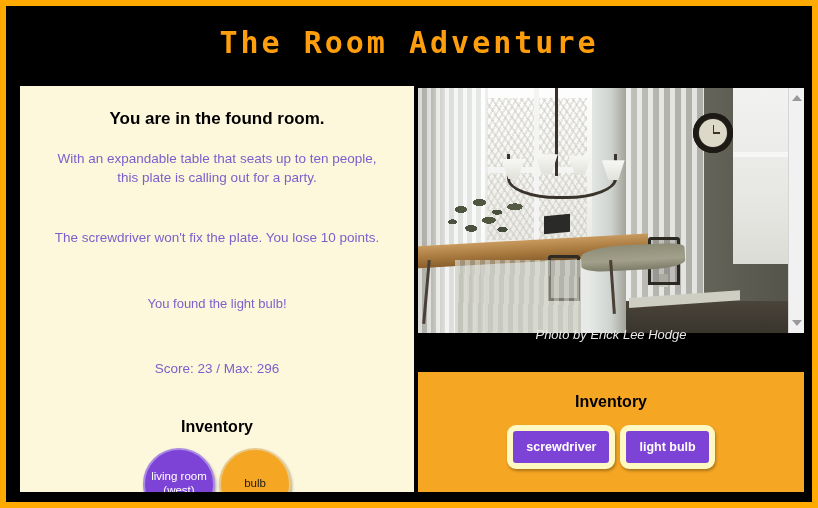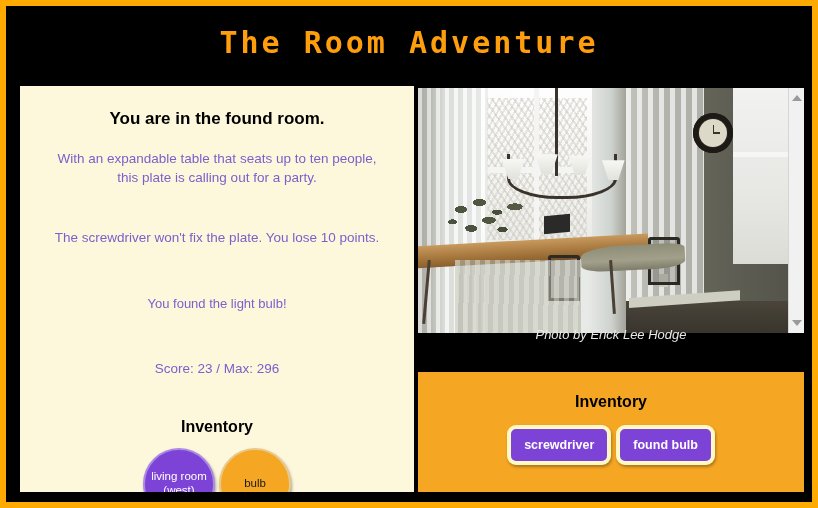--- a/index.html
+++ b/index.html
@@ -372,21 +372,21 @@
   }
   .inv-row {
     margin-top: 14px;
     display: flex;
     justify-content: center;
     align-items: center;
     gap: 5px;
   }
   .inv-btn {
     background: #7D42D6;
-    border: 4px solid #fef9c3;
+    border: 6px solid #fef9c3;
     border-radius: 9px;
     color: #fff;
     font-size: 12.5px;
     font-weight: bold;
     padding: 9px 13px;
     cursor: pointer;
     box-shadow: 1px 2px 3px rgba(0,0,0,0.3);
     white-space: nowrap;
   }
 </style>
@@ -456,18 +456,18 @@
 
   <div class="caption">Photo by Erick Lee Hodge</div>
 
   <div class="inventory-panel">
     <div class="inv-heading">Inventory</div>
     <div class="inv-row">
       <div class="inv-btn">
         <span>screwdriver</span>
       </div>
       <div class="inv-btn">
-        <span>found bulb</span>
+        <span>light bulb</span>
       </div>
     </div>
   </div>
 
 </div>
 
 </body></html>

